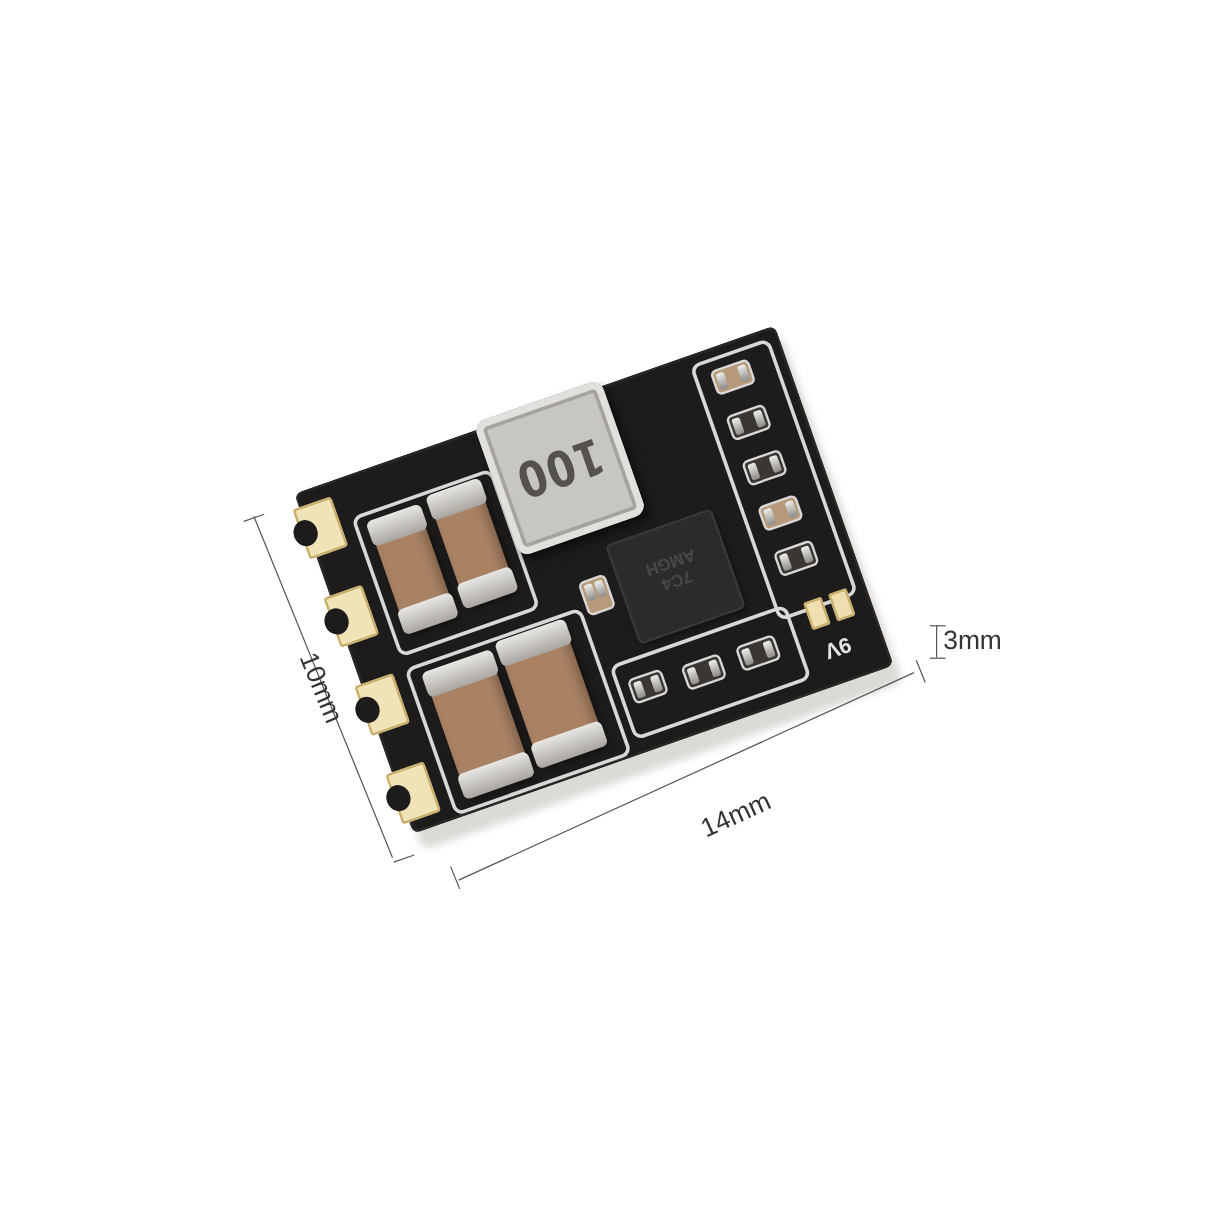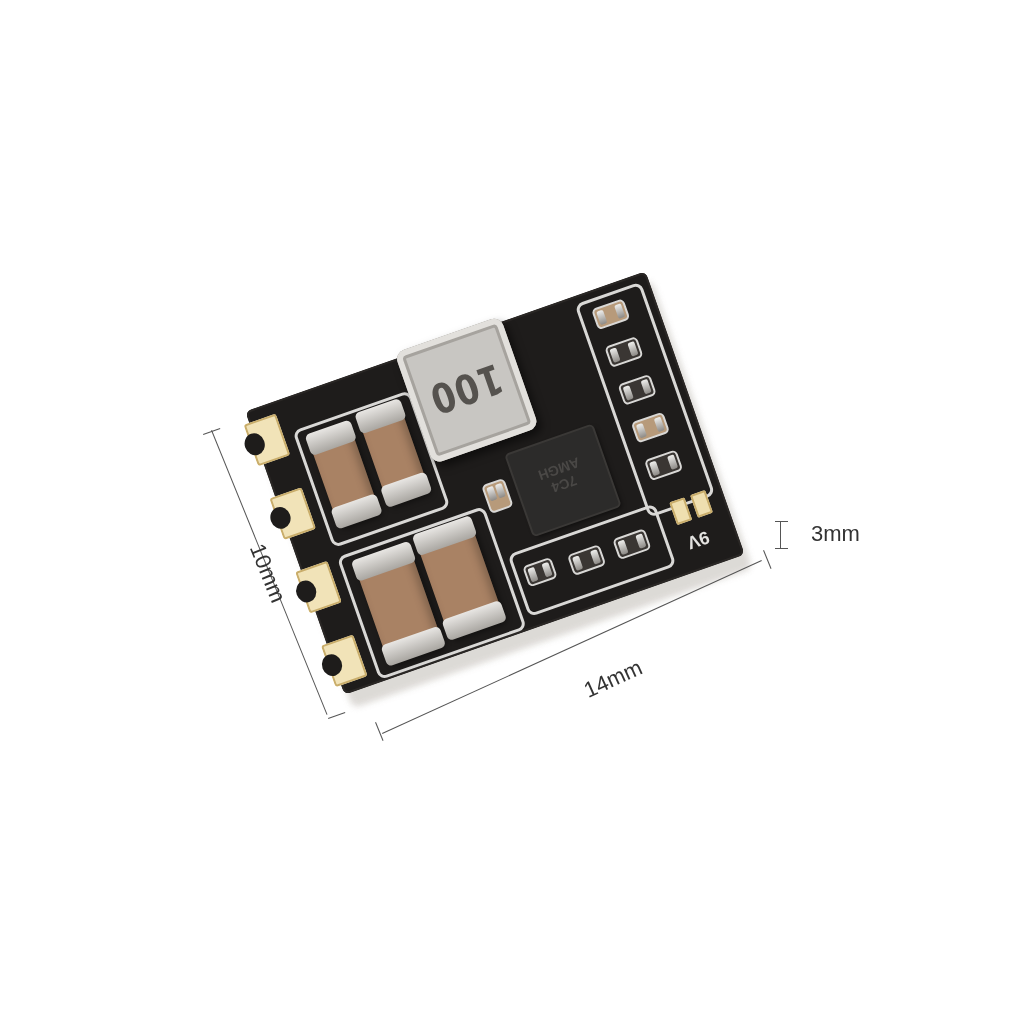--- a/index.html
+++ b/index.html
@@ -134,14 +134,14 @@
   <div class="dim-text" style="left:268px;top:540px;transform:rotate(67.9deg);">10mm</div>
 
   <div class="dim-line" style="left:382px;top:733px;width:417px;transform:rotate(-24.5deg);"></div>
   <div class="dim-line" style="left:376px;top:722px;width:20px;transform:rotate(67.9deg);"></div>
   <div class="dim-line" style="left:764px;top:550px;width:20px;transform:rotate(67.9deg);"></div>
   <div class="dim-text" style="left:580px;top:680px;transform:rotate(-24.5deg);">14mm</div>
 
   <div class="dim-line" style="left:775px;top:521px;width:13px;"></div>
   <div class="dim-line" style="left:781px;top:521px;width:27px;transform:rotate(90deg);"></div>
   <div class="dim-line" style="left:775px;top:548px;width:13px;"></div>
-  <div class="dim-text" style="left:811px;top:521px;">3mm</div>
+  <div class="dim-text" style="left:786px;top:521px;">3mm</div>
 </div>
 
 </body></html>

